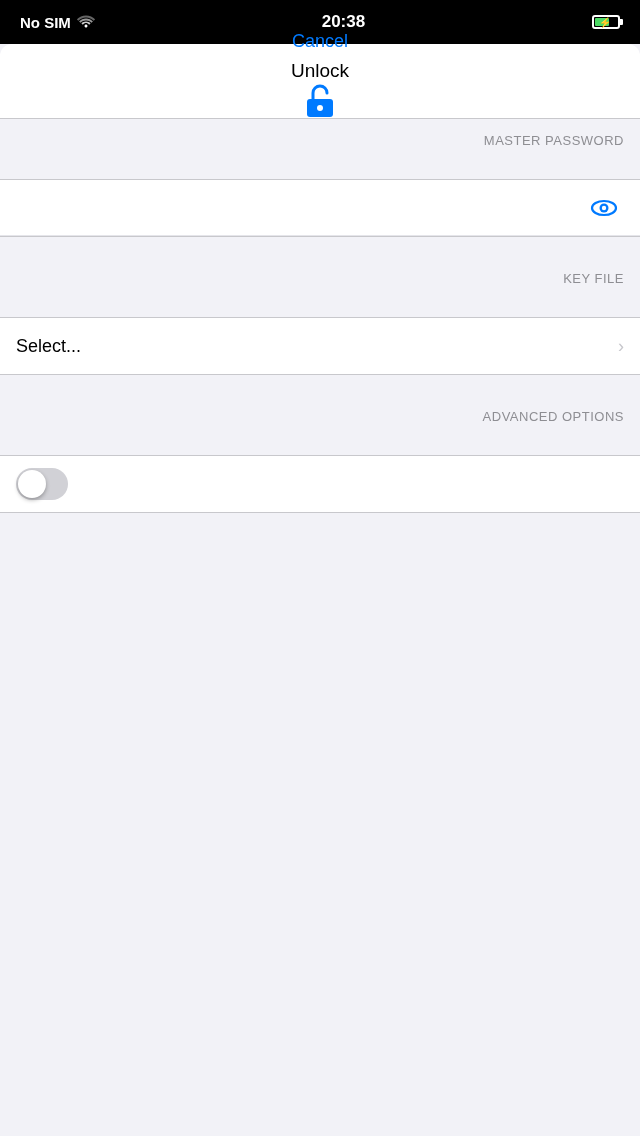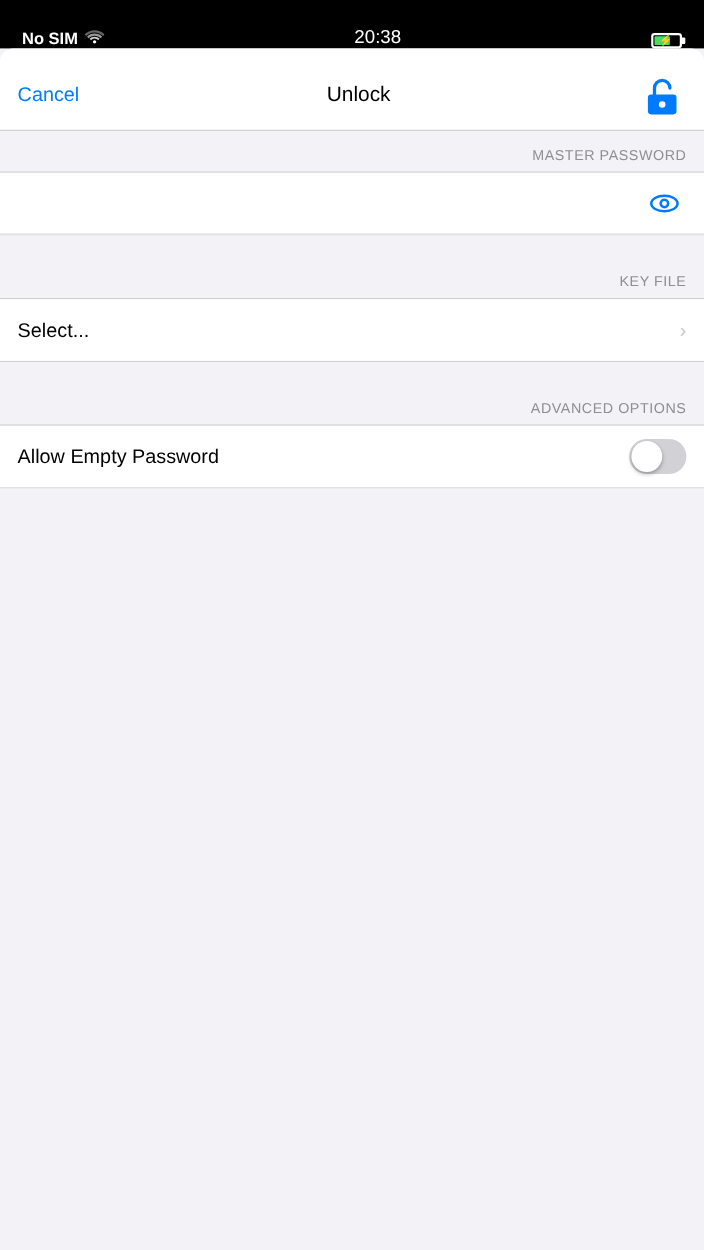--- a/index.html
+++ b/index.html
@@ -11,37 +11,37 @@
       font-family: -apple-system, 'SF Pro Text', 'Helvetica Neue', Helvetica, Arial, sans-serif;
       background: #f2f2f7;
       overflow-x: hidden;
     }
 
     
     .status-bar {
       background: #000;
       height: 44px;
       display: flex;
-      align-items: flex-end;
+      align-items: center;
       justify-content: space-between;
       padding: 0 20px;
       color: #fff;
       font-size: 15px;
       font-weight: 600;
     }
     .status-left {
       display: flex;
       align-items: center;
       gap: 6px;
       font-size: 15px;
       font-weight: 600;
     }
     .status-center {
       font-size: 17px;
-      font-weight: 400;
+      font-weight: 700;
     }
     .status-right {
       display: flex;
       align-items: center;
       gap: 6px;
     }
     .battery-icon {
       width: 28px;
       height: 14px;
       border: 2px solid #fff;
@@ -78,23 +78,24 @@
       font-weight: bold;
       z-index: 1;
     }
 
     
     .nav-bar {
       background: #fff;
       height: 64px;
       display: flex;
       align-items: center;
-      justify-content: space-between;
+      justify-content: flex-end;
       padding: 0 16px;
       border-bottom: 1px solid #c8c8cc;
+      flex-direction: column;
     }
     .nav-cancel {
       color: #007aff;
       font-size: 18px;
       background: none;
       border: none;
       cursor: pointer;
       padding: 8px 0;
     }
     .nav-title {
@@ -120,20 +121,21 @@
       letter-spacing: 0.5px;
       text-transform: uppercase;
       text-align: right;
     }
 
     
     .card-section {
       background: #fff;
       border-top: 1px solid #c8c8cc;
       border-bottom: 1px solid #c8c8cc;
+      margin-top: 23px;
     }
 
     
     .password-row {
       background: #fff;
       display: flex;
       align-items: center;
       padding: 0 16px;
       height: 56px;
       border-bottom: 1px solid #e5e5ea;
@@ -311,20 +313,19 @@
 <div class="spacer"></div>
 
 <div class="section-header">
   <span>ADVANCED OPTIONS</span>
 </div>
 
 <div class="card-section">
 
 
   <div class="toggle-row">
-    <span class="toggle-label">Allow Empty Password</span>
     <div class="toggle">
       <div class="toggle-thumb"></div>
     </div>
   </div>
 </div>
 
 <div class="bottom-area"></div>
 
 </body></html>

